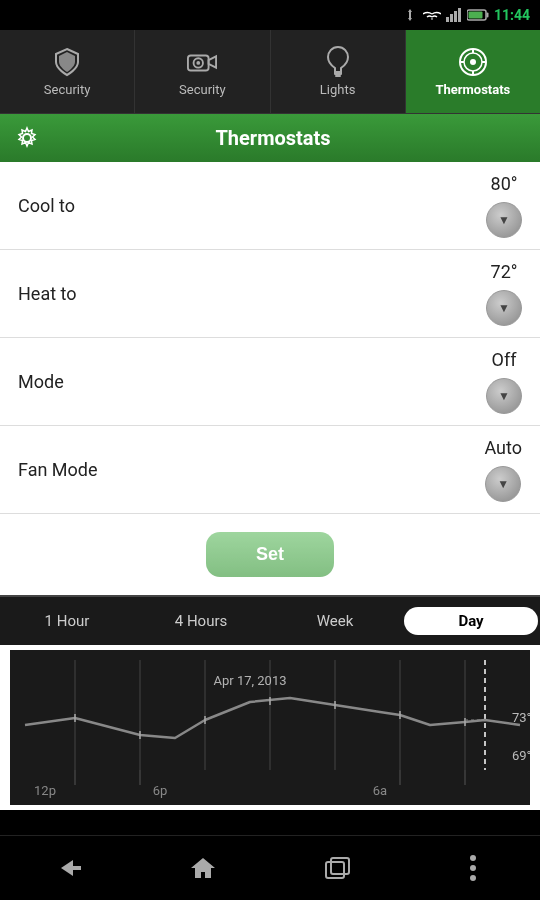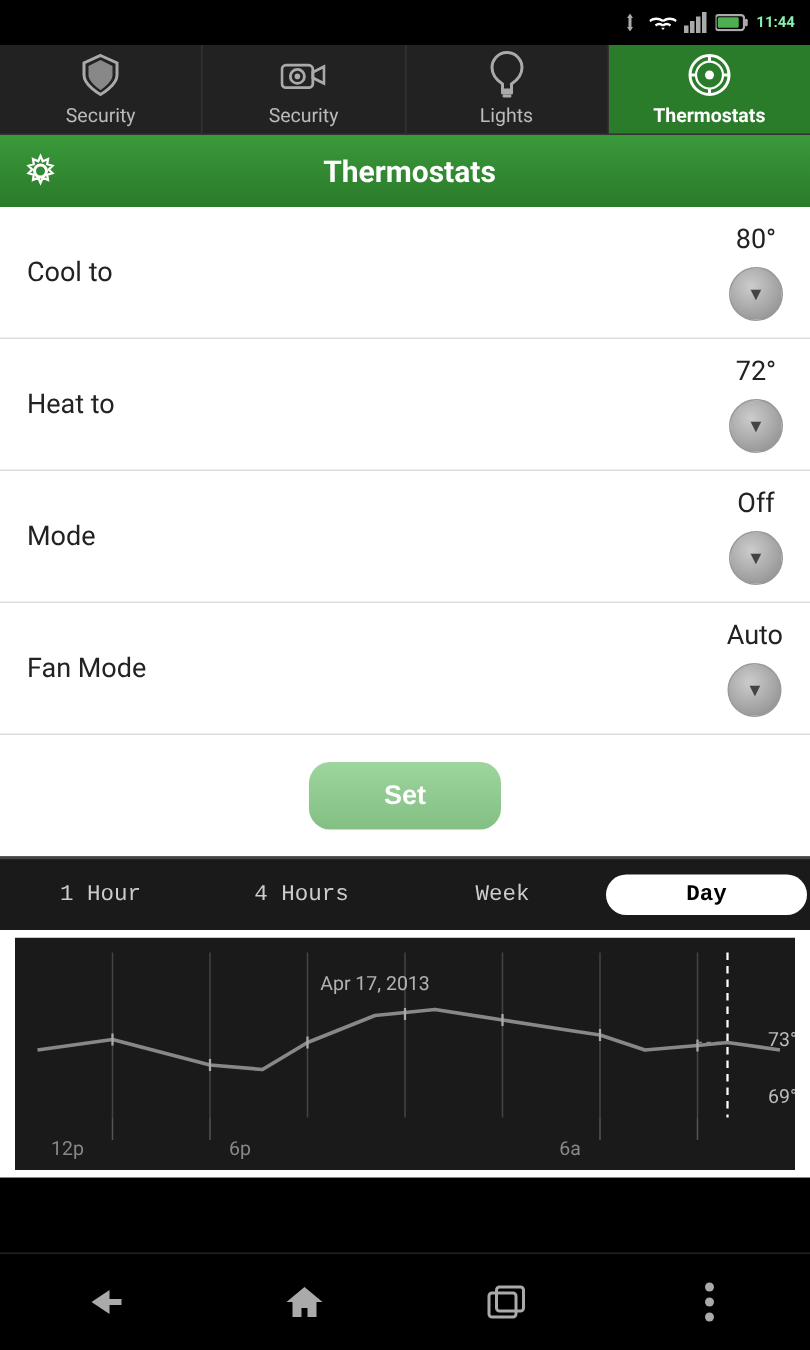--- a/index.html
+++ b/index.html
@@ -21,28 +21,28 @@
       justify-content: flex-end;
       padding: 0 10px;
       gap: 6px;
     }
     .status-icons {
       display: flex;
       align-items: center;
       gap: 5px;
     }
     .status-time {
-      color: #86efac;
-      font-size: 10px;
+      color: #22c55e;
+      font-size: 14px;
       font-weight: bold;
     }
 
     
     .tab-bar {
-      height: 60px;
+      height: 84px;
       background: #222;
       display: flex;
       border-bottom: 1px solid #333;
     }
     .tab-item {
       flex: 1;
       display: flex;
       flex-direction: column;
       align-items: center;
       justify-content: center;
@@ -166,21 +166,20 @@
       padding: 0;
       border-top: 2px solid #444;
     }
 
     
     .time-tabs {
       display: flex;
       align-items: center;
       background: #1a1a1a;
       padding: 10px 0;
-      font-family: Liberation Mono, monospace;
     }
     .time-tab {
       flex: 1;
       text-align: center;
       font-size: 15px;
       color: #ccc;
       cursor: pointer;
       padding: 5px 0;
     }
     .time-tab.active {

